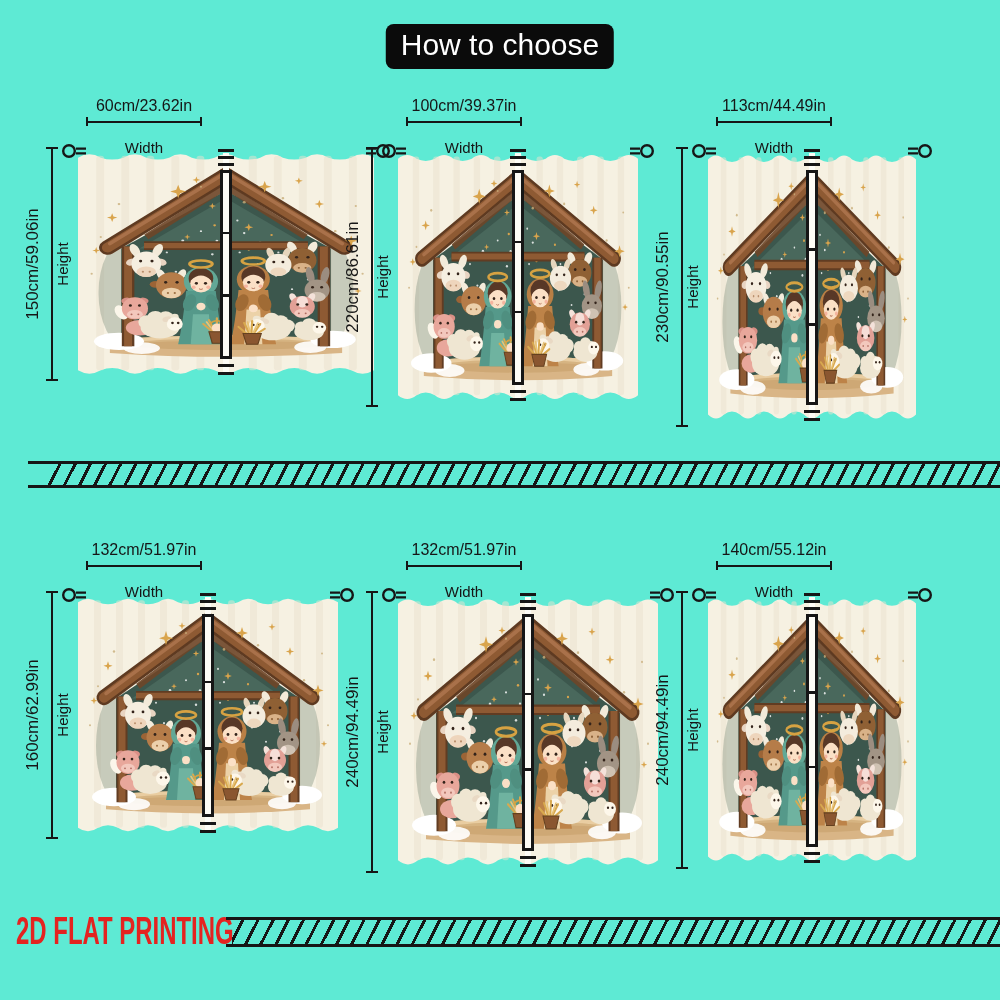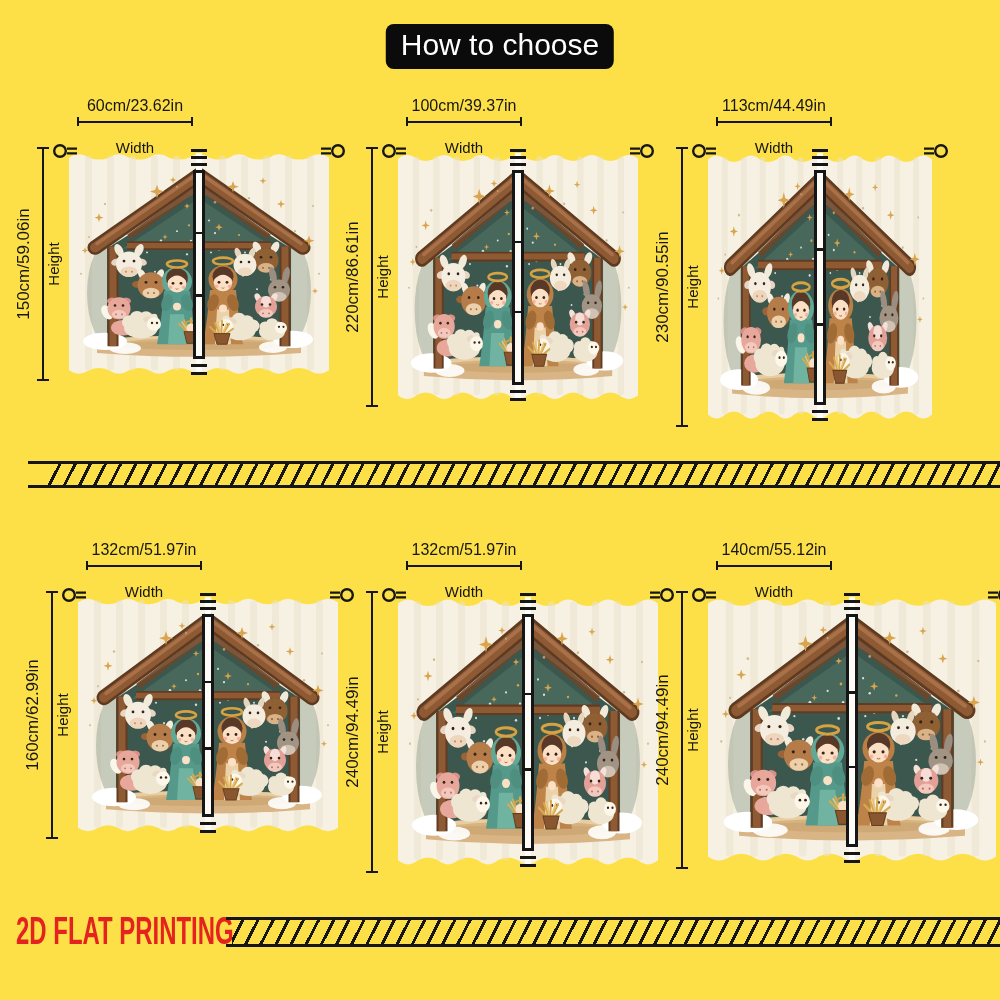--- a/index.html
+++ b/index.html
@@ -1,16 +1,16 @@
 <!DOCTYPE html>
 <html style="--accent-red: #e42320; --title-bg: #0b0b0b; --title-text: #ffffff; --line: #161616;"><head>
 <meta charset="utf-8">
 <style>
   html,body{margin:0;padding:0;background:#fff;}
-  .stage{position:relative;width:1000px;height:1000px;background:#fde047;overflow:hidden;
+  .stage{position:relative;width:1000px;height:1000px;background:#5eead4;overflow:hidden;
          font-family:"Liberation Sans",sans-serif;color:#161616;}
 
   
   .title{position:absolute;left:50%;top:24px;transform:translateX(-50%);
          background:var(--title-bg,#0b0b0b);color:var(--title-text,#fff);
          font-size:30px;line-height:1.2;padding:3px 15px 6px;border-radius:8px;white-space:nowrap;}
 
   
   .panel{position:absolute;}
   .curtain{position:absolute;inset:0;}
@@ -348,21 +348,21 @@
       </g>
     </g>
   </defs>
 </svg>
 </div>
 
 <div class="stage">
 
   <div class="title">How to choose</div>
 
-  <div class="panel" style="left:69px;top:148px;width:260px;height:232px;">
+  <div class="panel" style="left:78px;top:148px;width:260px;height:232px;padding-left:36px;">
     <div class="wm">
       <div class="wm-value">60cm/23.62in</div>
       <div class="wm-bracket"></div>
       <div class="wm-label">Width</div>
     </div>
     <div class="hm-line"></div>
     <div class="hm-value">150cm/59.06in</div>
     <div class="hm-label">Height</div>
     <div class="curtain">
       <svg class="scene" viewBox="0 0 260 240" preserveAspectRatio="none">
@@ -416,21 +416,21 @@
           </svg>
         </span>
       <span class="ring right">
           <svg viewBox="0 0 28 20">
             <use href="#ringsym"></use>
           </svg>
         </span>
     </div>
   </div>
 
-  <div class="panel" style="left:708px;top:148px;width:208px;height:278px;padding-left:16px;">
+  <div class="panel" style="left:708px;top:148px;width:208px;height:278px;">
     <div class="wm">
       <div class="wm-value">113cm/44.49in</div>
       <div class="wm-bracket"></div>
       <div class="wm-label">Width</div>
     </div>
     <div class="hm-line"></div>
     <div class="hm-value">230cm/90.55in</div>
     <div class="hm-label">Height</div>
     <div class="curtain">
       <svg class="scene" viewBox="0 0 260 240" preserveAspectRatio="none">
@@ -520,21 +520,21 @@
           </svg>
         </span>
       <span class="ring right">
           <svg viewBox="0 0 28 20">
             <use href="#ringsym"></use>
           </svg>
         </span>
     </div>
   </div>
 
-  <div class="panel" style="left:708px;top:592px;width:288px;height:276px;">
+  <div class="panel" style="left:708px;top:592px;width:208px;height:276px;">
     <div class="wm">
       <div class="wm-value">140cm/55.12in</div>
       <div class="wm-bracket"></div>
       <div class="wm-label">Width</div>
     </div>
     <div class="hm-line"></div>
     <div class="hm-value">240cm/94.49in</div>
     <div class="hm-label">Height</div>
     <div class="curtain">
       <svg class="scene" viewBox="0 0 260 240" preserveAspectRatio="none">

